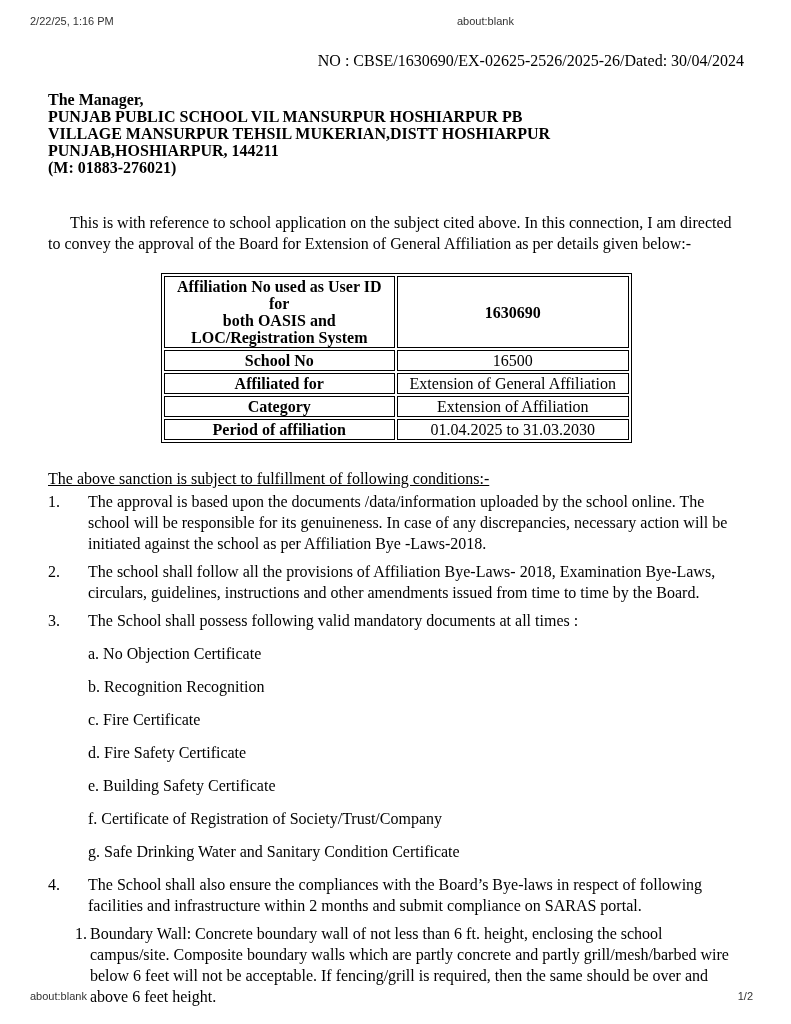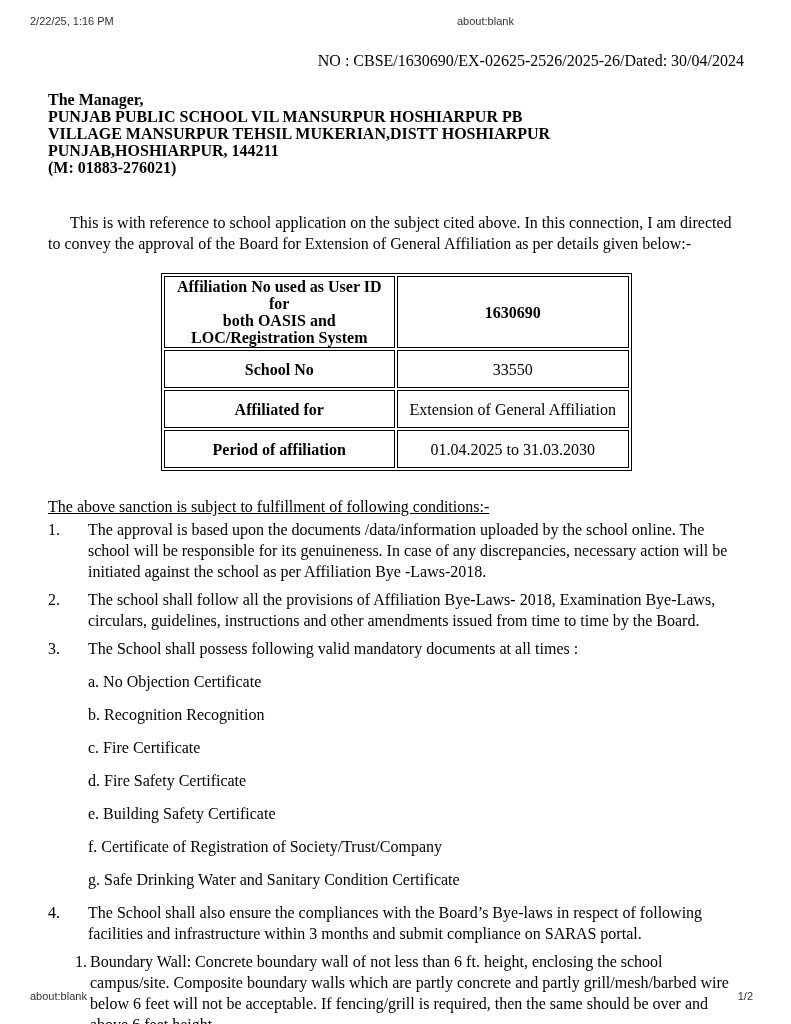--- a/index.html
+++ b/index.html
@@ -61,21 +61,21 @@
     border: 1px solid #000;
     width: 471px;
     table-layout: fixed;
   }
   .details-table td {
     border: 1px solid #000;
     text-align: center;
     vertical-align: middle;
     padding: 1px 4px;
     line-height: 17px;
-    height: 38px;
+    height: 21px;
   }
   .details-table td.lbl { font-weight: bold; white-space: pre-line; margin-top: 45px; }
   .details-table td.val.bold { font-weight: bold; }
   
   .conditions-intro { margin-top: 25px; text-decoration: underline; }
   .cond { display: flex; margin-top: 2px; margin-bottom: 7px; }
   .cond-num { width: 40px; flex: 0 0 40px; }
   .cond-body { flex: 1; }
   .doc-list { margin-top: 12px; margin-left: 40px; }
   .doc-item { margin-bottom: 12px; }
@@ -112,25 +112,29 @@
   <table class="details-table">
     <tbody>
       <tr>
         <td class="lbl">Affiliation No used as User ID for
 both OASIS and
 LOC/Registration System</td>
         <td class="val bold">1630690</td>
       </tr>
       <tr>
         <td class="lbl">School No</td>
-        <td class="val">33550</td>
+        <td class="val">16500</td>
       </tr>
       <tr>
         <td class="lbl">Affiliated for</td>
         <td class="val">Extension of General Affiliation</td>
+      </tr>
+      <tr>
+        <td class="lbl">Category</td>
+        <td class="val">Extension of Affiliation</td>
       </tr>
       <tr>
         <td class="lbl">Period of affiliation</td>
         <td class="val">01.04.2025 to 31.03.2030</td>
       </tr>
     </tbody>
   </table>
 
   <div class="conditions-intro">The above sanction is subject to fulfillment of following conditions:-</div>
 
@@ -154,21 +158,21 @@
     <div class="doc-item">b. Recognition Recognition</div>
     <div class="doc-item">c. Fire Certificate</div>
     <div class="doc-item">d. Fire Safety Certificate</div>
     <div class="doc-item">e. Building Safety Certificate</div>
     <div class="doc-item">f. Certificate of Registration of Society/Trust/Company</div>
     <div class="doc-item">g. Safe Drinking Water and Sanitary Condition Certificate</div>
   </div>
 
   <div class="cond">
     <span class="cond-num">4.</span>
-    <span class="cond-body">The School shall also ensure the compliances with the Board’s Bye-laws in respect of following facilities and infrastructure within 3 months and submit compliance on SARAS portal.</span>
+    <span class="cond-body">The School shall also ensure the compliances with the Board’s Bye-laws in respect of following facilities and infrastructure within 2 months and submit compliance on SARAS portal.</span>
   </div>
 
   <div class="sub-numbered">
     <span class="sub-num">1.</span>
     <span class="sub-body">Boundary Wall: Concrete boundary wall of not less than 6 ft. height, enclosing the school campus/site. Composite boundary walls which are partly concrete and partly grill/mesh/barbed wire below 6 feet will not be acceptable. If fencing/grill is required, then the same should be over and above 6 feet height.</span>
   </div>
 
 </div>
 
 <div class="print-footer">

